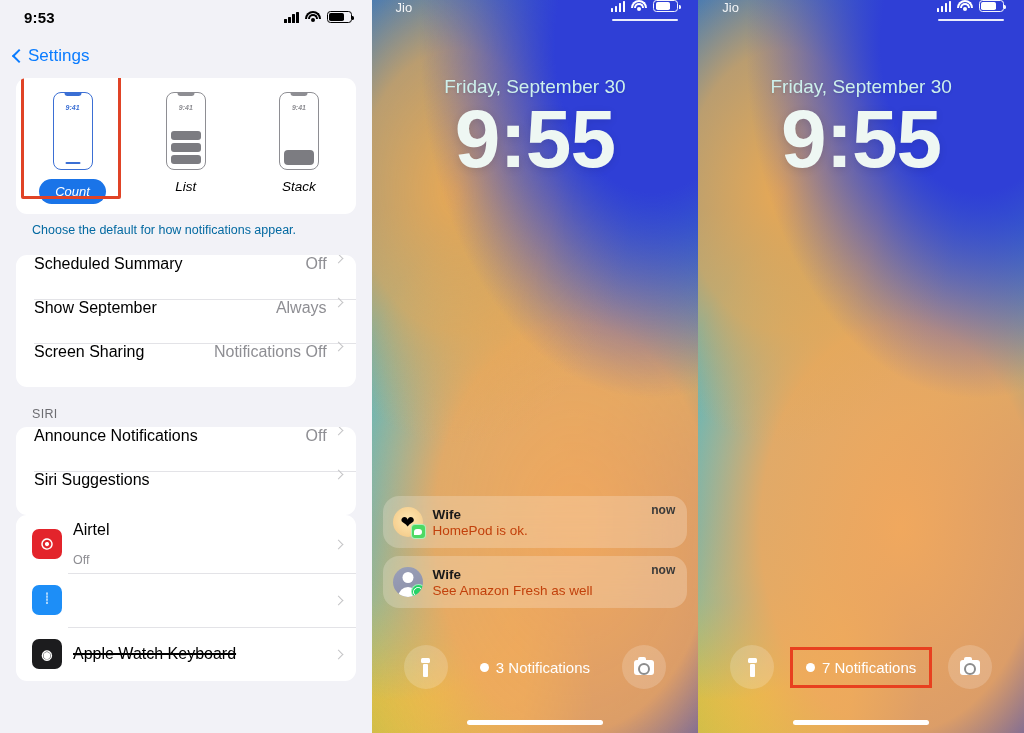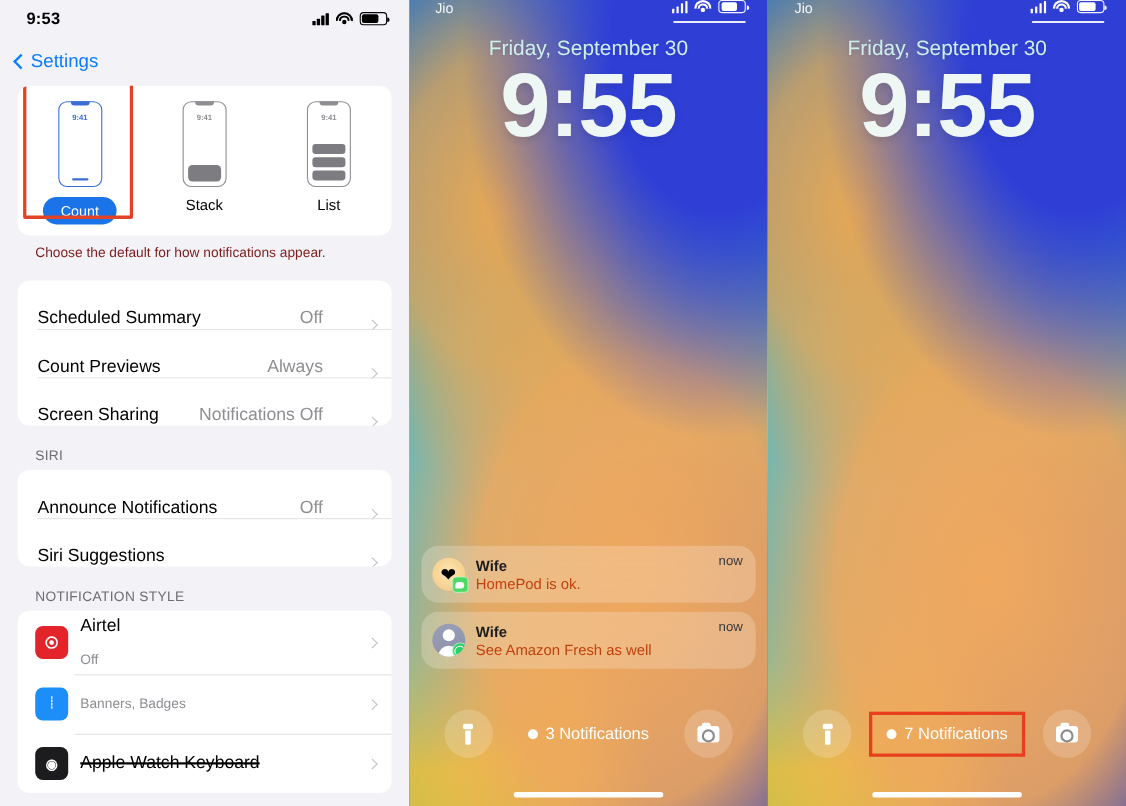--- a/index.html
+++ b/index.html
@@ -49,44 +49,44 @@
      transform: rotate(45deg); display:inline-block; }
   .nav-title { position: absolute; left: 0; right: 0; text-align: center;
      font-size: 17px; font-weight: 700; color: #000; pointer-events: none; }
 
   .group-header { font-size: 12.5px; color: #6d6d72; letter-spacing: 0.3px;
      padding: 20px 16px 6px 32px; text-transform: uppercase; }
   .card { background: #fff; border-radius: 11px; margin: 0 16px; overflow: hidden; }
 
   
   .display-card { display: flex; padding: 14px 0 10px; position: relative; }
-  .display-opt { flex: 1; display: flex; flex-direction: column; align-items: center; gap: 9px; cursor: pointer; }
+  .display-opt { flex: 1; display: flex; flex-direction: column; align-items: center; gap: 9px; cursor: pointer; font-style: italic; }
   .mini-phone { width: 40px; height: 78px; border-radius: 8px; border: 1.6px solid #8e8e93;
      background: #fff; position: relative; padding-top: 11px; }
   .mini-phone .notch { position: absolute; top: -1px; left: 50%; transform: translateX(-50%);
      width: 17px; height: 4px; background: #8e8e93; border-radius: 0 0 3px 3px; }
   .mini-phone .mtime { font-size: 7px; color: #8e8e93; text-align: center; font-weight: 600; }
   .mini-phone.selected { border-color: #3b6fd4; }
   .mini-phone.selected .notch { background: #3b6fd4; }
   .mini-phone.selected .mtime { color: #3b6fd4; }
   .mini-phone.selected .home-ind { position:absolute; bottom:5px; left:50%; transform:translateX(-50%);
      width:15px;height:2px;background:#3b6fd4;border-radius:1px;}
   .stack-bar { position: absolute; bottom: 4px; left: 4px; right: 4px; height: 15px;
      background: #7c7c81; border-radius: 4px; }
   .list-bars { position: absolute; bottom: 5px; left: 4px; right: 4px;
      display: flex; flex-direction: column; gap: 3px; }
   .list-bars i { display: block; height: 9px; background: #7c7c81; border-radius: 3px; }
   .opt-label { font-size: 13.5px; color: #000; }
   .opt-label.pill { background: #1a74e8; color: #fff; border-radius: 14px; padding: 5px 16px; font-size: 13px; }
   .hl-count { position: absolute; left: 5px; top: -11px; width: 100px; height: 132px;
      border: 3px solid #e04326; border-radius: 2px; pointer-events: none; }
-  .card-foot { font-size: 12.5px; color: #7f1d1d; padding: 9px 16px 0 32px; }
-
-  .row { display: flex; align-items: flex-end; min-height: 44px; padding: 0 14px 0 18px;
-     position: relative; cursor: pointer; gap: 33px; }
+  .card-foot { font-size: 12.5px; color: #0369a1; padding: 9px 16px 0 32px; }
+
+  .row { display: flex; align-items: flex-start; min-height: 44px; padding: 0 14px 0 18px;
+     position: relative; cursor: pointer; }
   .row + .row::before { content: ""; position: absolute; top: 0; left: 18px; right: 0; height: 1px; background: #e3e3e7; }
   .row-label { font-size: 16px; color: #000; flex: 1; }
   .row-value { font-size: 16px; color: #8e8e93; margin-right: 8px; }
   .chev { width: 7px; height: 7px; border-top: 1.8px solid #c4c4c6; border-right: 1.8px solid #c4c4c6;
      transform: rotate(45deg); flex: none; }
 
   .app-row { display:flex; align-items:center; min-height:54px; padding: 6px 14px 6px 16px; position:relative; cursor:pointer;}
   .app-row + .app-row::before { content:""; position:absolute; top:0; left:52px; right:0; height:1px; background:#e3e3e7;}
   .app-icon { width: 30px; height: 30px; border-radius: 7px; margin-right: 11px; flex: none;
      display:flex; align-items:center; justify-content:center; color:#fff; font-size:15px; font-weight:700;}
@@ -114,21 +114,21 @@
   .p-icons { display: flex; align-items: center; gap: 6px; position: relative; }
   .p-icons .sig-bars i { background: #fff; }
   .p-icons .wifi-ic span { border-color: #fff; }
   .p-icons .wifi-ic span:nth-child(3){ background:#fff; }
   .p-icons .batt { border-color: rgba(255,255,255,0.95); }
   .p-icons .batt b { background: #fff; }
   .p-icons .batt::after { background: rgba(255,255,255,0.95); }
   .status-underline { position: absolute; bottom: -9px; right: 0; width: 66px; height: 2px;
      background: rgba(255,255,255,0.9); border-radius: 1px; }
   .lock-date { position: relative; text-align: center; font-size: 19px; color: #cdf0ec;
-     font-weight: 400; text-shadow: 0 1px 3px rgba(0,0,0,0.12); }
+     margin-top: 42px; font-weight: 400; text-shadow: 0 1px 3px rgba(0,0,0,0.12); }
   .lock-time { position: relative; text-align: center; font-size: 82px; line-height: 0.95;
      font-weight: 700; color: #eef7f3; letter-spacing: -1px; margin-top: 2px;
      text-shadow: 0 2px 8px rgba(0,0,0,0.10); }
 
   .notif-stack { position: absolute; left: 11px; right: 11px; bottom: 125px;
      display: flex; flex-direction: column; gap: 8px; }
   .notif { height: 52px; border-radius: 16px; display: flex; align-items: center;
      padding: 0 12px 0 10px; background: rgba(255,255,255,0.22);
      backdrop-filter: blur(12px); cursor: pointer; position: relative; }
   .notif-av { width: 30px; height: 30px; border-radius: 50%; flex: none; margin-right: 10px;
@@ -144,21 +144,21 @@
      border-radius: 4px; display: flex; align-items: center; justify-content: center;
      border: 1.2px solid rgba(255,255,255,0.55); font-size: 9px; color: #fff; }
   .badge-msg { background: #4cd964; }
   .badge-msg::after { content:""; width:8px;height:6px;background:#fff;border-radius:3px 3px 3px 0; }
   .badge-wa { background: #25d366; border-radius: 50%; }
   .badge-wa::after { content:""; width:8px;height:8px;border:1.5px solid #fff;border-radius:50%;
      border-bottom-color:transparent; transform: rotate(-35deg); }
   .notif-body { flex: 1; display: flex; flex-direction: column; gap: 1px; min-width: 0; }
   .notif-title { font-size: 13.5px; font-weight: 700; color: #1a1a1a; }
   .notif-msg { font-size: 13.5px; color: #c2410c; white-space: nowrap; overflow: hidden; text-overflow: ellipsis; }
-  .notif-time { font-size: 12px; color: #3a3a3a; align-self: flex-start; margin-top: 7px; flex: none; }
+  .notif-time { font-size: 12px; color: #3a3a3a; align-self: flex-start; margin-top: 7px; flex: none; font-weight: bold; }
 
   .bottom-bar { position: absolute; left: 0; right: 0; bottom: 44px;
      display: flex; align-items: center; justify-content: space-between; padding: 0 32px; }
   .qbtn { width: 44px; height: 44px; border-radius: 50%; background: rgba(255,255,255,0.18);
      display: flex; align-items: center; justify-content: center; cursor: pointer; }
   .torch { width: 9px; height: 19px; position: relative; }
   .torch::before { content:""; position:absolute; top:0; left:0; width:9px; height:5px;
      background:#fff; border-radius:1.5px; }
   .torch::after { content:""; position:absolute; top:6px; left:2px; width:5px; height:13px;
      background:#fff; border-radius:1px; }
@@ -219,50 +219,50 @@
           <div class="mtime">9:41</div>
           <div class="home-ind"></div>
         </div>
         <div class="opt-label pill">Count</div>
       </div>
 
       <div class="display-opt">
         <div class="mini-phone">
           <div class="notch"></div>
           <div class="mtime">9:41</div>
-          <div class="stack-bar"></div>
-        </div>
-        <div class="opt-label">Stack</div>
-      </div>
-
-      <div class="display-opt">
-        <div class="mini-phone">
-          <div class="notch"></div>
-          <div class="mtime">9:41</div>
           <div class="list-bars">
               <i></i>
               <i></i>
               <i></i>
             </div>
         </div>
         <div class="opt-label">List</div>
       </div>
+
+      <div class="display-opt">
+        <div class="mini-phone">
+          <div class="notch"></div>
+          <div class="mtime">9:41</div>
+          <div class="stack-bar"></div>
+        </div>
+        <div class="opt-label">Stack</div>
+      </div>
     </div>
 
     <div class="card-foot">Choose the default for how notifications appear.</div>
 
     <div style="height:18px"></div>
     <div class="card">
       <div class="row">
         <span class="row-label">Scheduled Summary</span>
         <span class="row-value">Off</span>
         <i class="chev"></i>
       </div>
       <div class="row">
-        <span class="row-label">Count Previews</span>
+        <span class="row-label">Show September</span>
         <span class="row-value">Always</span>
         <i class="chev"></i>
       </div>
       <div class="row">
         <span class="row-label">Screen Sharing</span>
         <span class="row-value">Notifications Off</span>
         <i class="chev"></i>
       </div>
     </div>
 
@@ -272,38 +272,36 @@
         <span class="row-label">Announce Notifications</span>
         <span class="row-value">Off</span>
         <i class="chev"></i>
       </div>
       <div class="row">
         <span class="row-label">Siri Suggestions</span>
         <i class="chev"></i>
       </div>
     </div>
 
-    <div class="group-header">NOTIFICATION STYLE</div>
     <div class="card">
       <div class="app-row">
         <div class="app-icon" style="background:#e3242b">
           <span style="font-size:13px">⦿</span>
         </div>
         <div class="app-texts">
           <span class="app-name">Airtel</span>
           <span class="app-sub">Off</span>
         </div>
         <i class="chev"></i>
       </div>
       <div class="app-row">
         <div class="app-icon" style="background:#1d8ef7">
           <span style="font-size:16px">𝄄</span>
         </div>
         <div class="app-texts">
-          <span class="app-sub">Banners, Badges</span>
         </div>
         <i class="chev"></i>
       </div>
       <div class="app-row">
         <div class="app-icon" style="background:#1c1c1e">
           <span style="font-size:13px">◉</span>
         </div>
         <div class="app-texts">
           <span class="app-name strike">Apple Watch Keyboard</span>
         </div>

